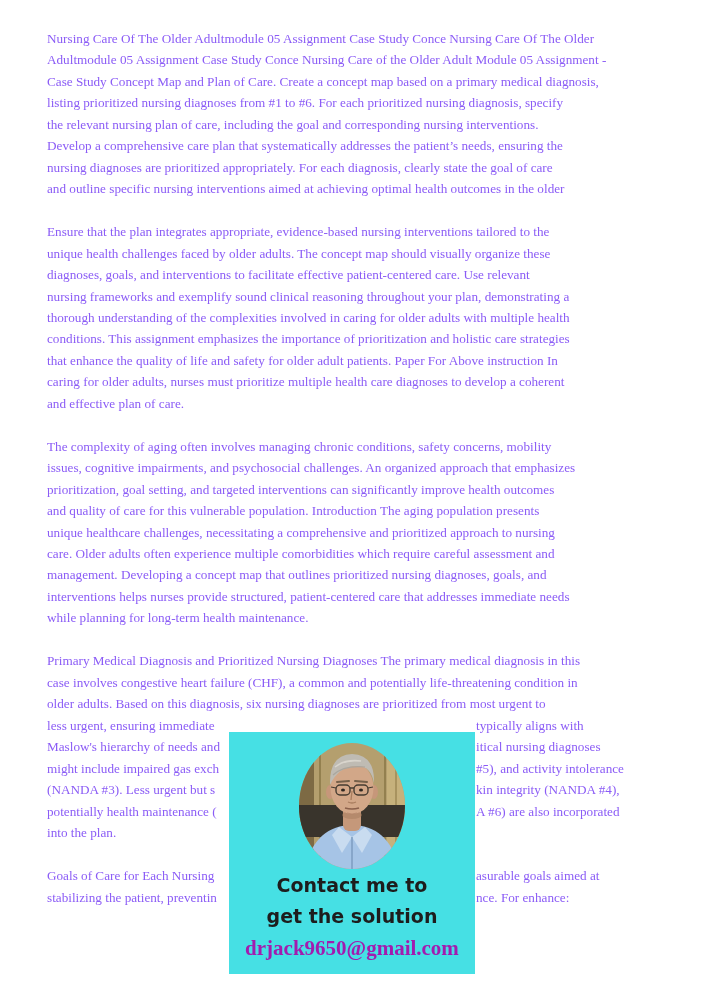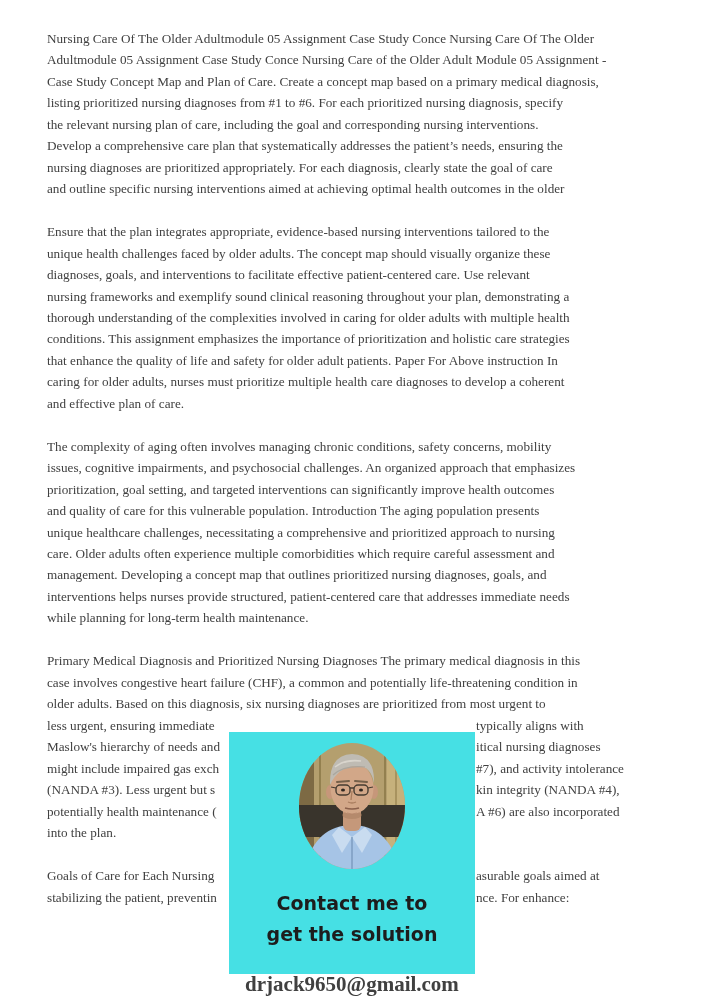--- a/index.html
+++ b/index.html
@@ -63,29 +63,29 @@
     line-height: 31px;
     color: #1d1d1d;
   }
   .email {
     margin-top: 1px;
     text-align: center;
     font-family: "Liberation Serif", "DejaVu Serif", serif;
     font-weight: bold;
     font-size: 21px;
     line-height: 30px;
-    color: #404040;
+    color: #a21caf;
   }
 </style>
 </head>
 <body>
 
 <div class="page">
 
-  <div id="doc" style="color: #404040;">
+  <div id="doc" style="color: #8b5cf6;">
       <div class="para">
         <div class="line">Nursing Care Of The Older Adultmodule 05 Assignment Case Study Conce Nursing Care Of The Older</div>
         <div class="line">Adultmodule 05 Assignment Case Study Conce Nursing Care of the Older Adult Module 05 Assignment -</div>
         <div class="line">Case Study Concept Map and Plan of Care. Create a concept map based on a primary medical diagnosis,</div>
         <div class="line">listing prioritized nursing diagnoses from #1 to #6. For each prioritized nursing diagnosis, specify</div>
         <div class="line">the relevant nursing plan of care, including the goal and corresponding nursing interventions.</div>
         <div class="line">Develop a comprehensive care plan that systematically addresses the patient’s needs, ensuring the</div>
         <div class="line">nursing diagnoses are prioritized appropriately. For each diagnosis, clearly state the goal of care</div>
         <div class="line">and outline specific nursing interventions aimed at achieving optimal health outcomes in the older</div>
       </div>
@@ -110,32 +110,32 @@
         <div class="line">management. Developing a concept map that outlines prioritized nursing diagnoses, goals, and</div>
         <div class="line">interventions helps nurses provide structured, patient-centered care that addresses immediate needs</div>
         <div class="line">while planning for long-term health maintenance.</div>
       </div>
       <div class="para">
         <div class="line">Primary Medical Diagnosis and Prioritized Nursing Diagnoses The primary medical diagnosis in this</div>
         <div class="line">case involves congestive heart failure (CHF), a common and potentially life-threatening condition in</div>
         <div class="line">older adults. Based on this diagnosis, six nursing diagnoses are prioritized from most urgent to</div>
         <div class="line"><span class="lfrag">less urgent, ensuring immediate</span><span class="rfrag">typically aligns with</span></div>
         <div class="line"><span class="lfrag">Maslow's hierarchy of needs and</span><span class="rfrag">itical nursing diagnoses</span></div>
-        <div class="line"><span class="lfrag">might include impaired gas exch</span><span class="rfrag">#7), and activity intolerance</span></div>
+        <div class="line"><span class="lfrag">might include impaired gas exch</span><span class="rfrag">#5), and activity intolerance</span></div>
         <div class="line"><span class="lfrag">(NANDA #3). Less urgent but s</span><span class="rfrag">kin integrity (NANDA #4),</span></div>
         <div class="line"><span class="lfrag">potentially health maintenance (</span><span class="rfrag">A #6) are also incorporated</span></div>
         <div class="line">into the plan.</div>
       </div>
       <div class="para">
         <div class="line"><span class="lfrag">Goals of Care for Each Nursing</span><span class="rfrag">asurable goals aimed at</span></div>
         <div class="line"><span class="lfrag">stabilizing the patient, preventin</span><span class="rfrag">nce. For enhance:</span></div>
       </div>
     </div>
 
-  <div class="overlay" style="background: rgb(70, 224, 228); gap: 18px;">
+  <div class="overlay" style="background: rgb(70, 224, 228);">
     <svg class="photo" viewBox="0 0 106 126" xmlns="http://www.w3.org/2000/svg">
       <defs>
         <clipPath id="ovalClip">
             <ellipse cx="53" cy="63" rx="53" ry="63"></ellipse>
           </clipPath>
       </defs>
       <g clip-path="url(#ovalClip)">
 
         <rect x="0" y="0" width="106" height="126" fill="#b49f6e"></rect>
         <rect x="0" y="0" width="15" height="126" fill="#7d6a44"></rect>

